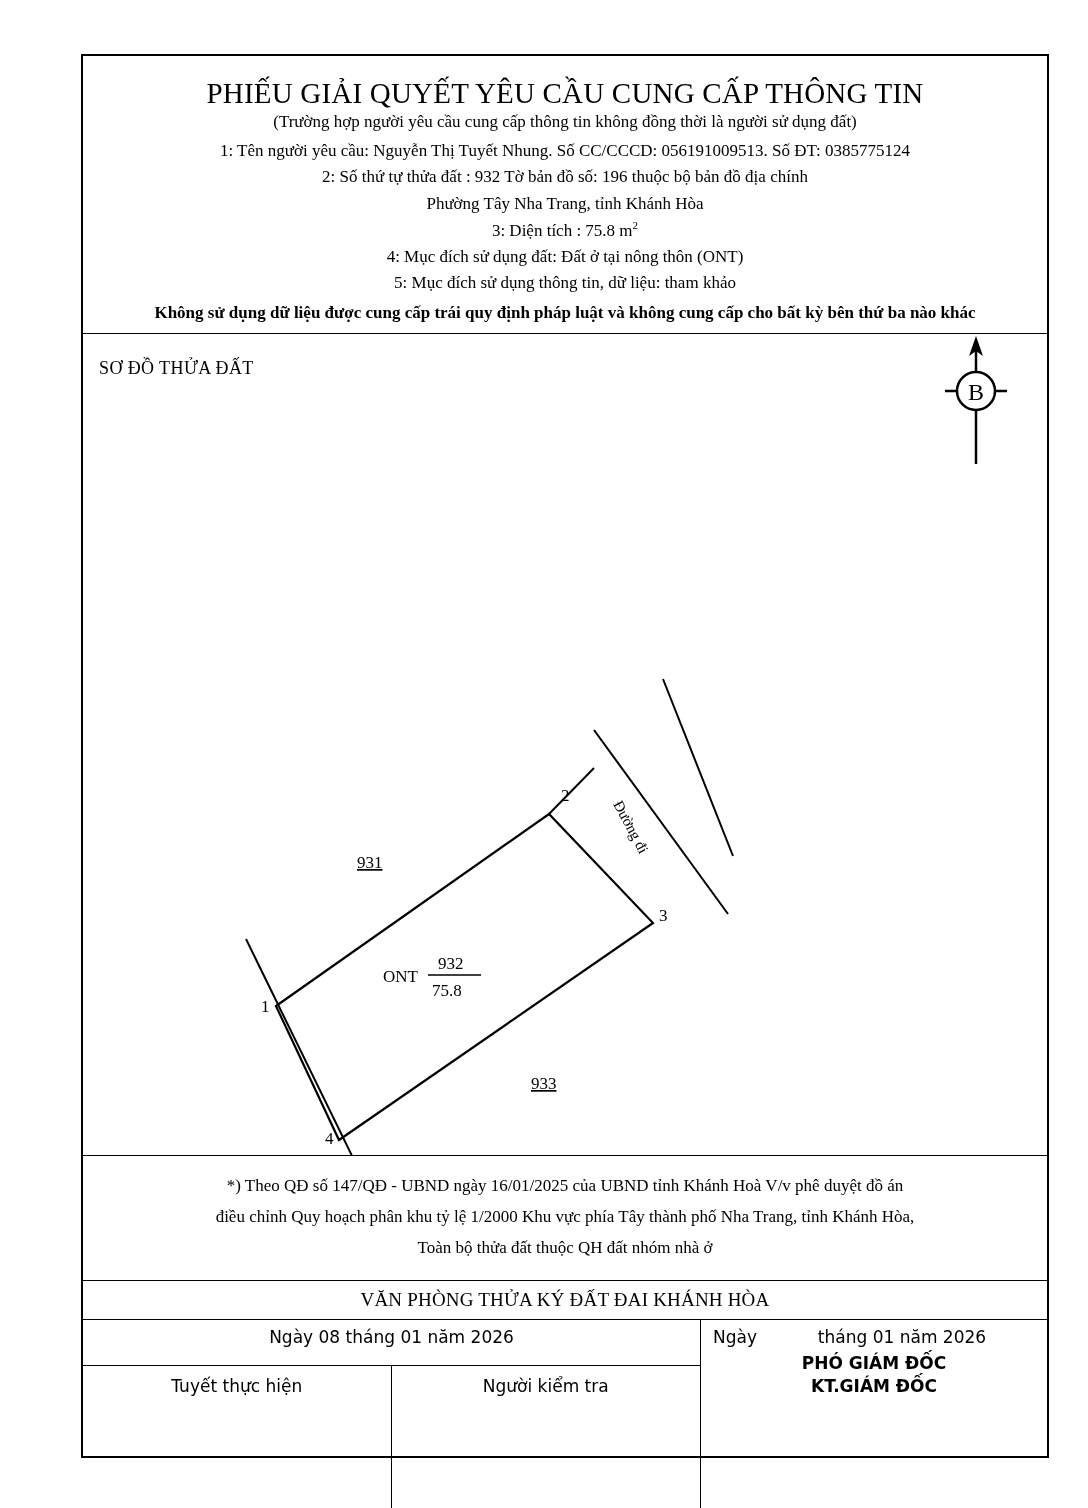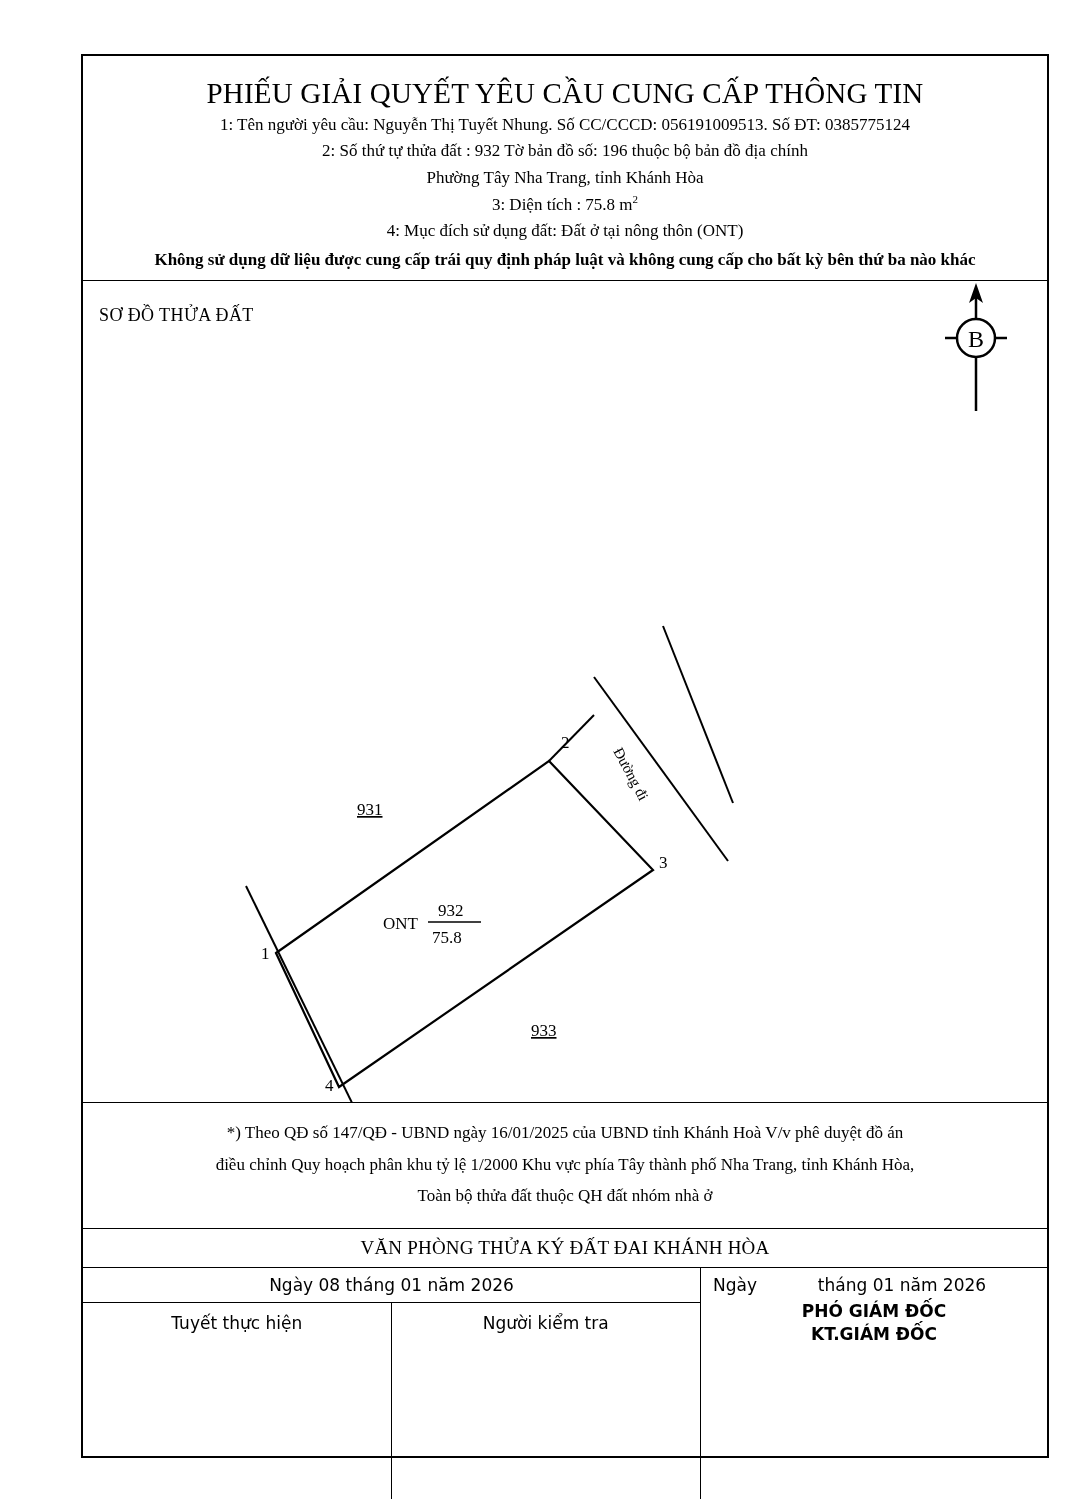--- a/index.html
+++ b/index.html
@@ -117,21 +117,21 @@
     border-right: 1px solid #000;
   }
   .sig-right {
     flex: 1;
     box-sizing: border-box;
     position: relative;
   }
   .date-row-left {
     text-align: center;
     font-size: 19px;
-    padding: 7px 0 7px 0;
+    padding: 7px 0 18px 0;
     border-bottom: 1px solid #000;
     font-family: "DejaVu Sans", sans-serif;
     font-size: 17px;
   }
   .two-cols {
     display: flex;
   }
   .col-cell {
     width: 50%;
     box-sizing: border-box;
@@ -164,27 +164,29 @@
   text { font-family: "Liberation Serif", serif; }
 </style>
 </head>
 <body>
 
 <div class="page">
   <div class="doc-frame">
 
     <div class="header-block">
       <div class="doc-title">PHIẾU GIẢI QUYẾT YÊU CẦU CUNG CẤP THÔNG TIN</div>
+      <div class="doc-subtitle">(Trường hợp người yêu cầu cung cấp thông tin không đồng thời là người sử dụng đất)</div>
       <div class="field-line">1: Tên người yêu cầu: Nguyễn Thị Tuyết Nhung. Số CC/CCCD: 056191009513. Số ĐT: 0385775124</div>
       <div class="field-line">2: Số thứ tự thửa đất :  932    Tờ bản đồ số:   196    thuộc bộ bản đồ địa chính</div>
       <div class="field-line">Phường Tây Nha Trang, tỉnh Khánh Hòa</div>
       <div class="field-line">
         <span>3: Diện tích : 75.8  m</span><span class="sup">2</span>
       </div>
       <div class="field-line">4: Mục đích sử dụng đất:  Đất ở tại nông thôn (ONT)</div>
+      <div class="field-line">5: Mục đích sử dụng thông tin, dữ liệu: tham khảo</div>
       <div class="warn-line">Không sử dụng dữ liệu được cung cấp trái quy định pháp luật và không cung cấp cho bất kỳ bên thứ ba nào khác</div>
     </div>
 
     <div class="map-block">
       <div class="map-label">SƠ ĐỒ THỬA ĐẤT</div>
 
       <svg class="compass" width="90" height="150" viewBox="0 0 90 150">
         <line x1="45" y1="8" x2="45" y2="130" stroke="#000" stroke-width="2.5"></line>
         <polygon points="45,2 38,22 45,17 52,22" fill="#000"></polygon>
         <circle cx="45" cy="57" r="19" fill="#fff" stroke="#000" stroke-width="2.5"></circle>

